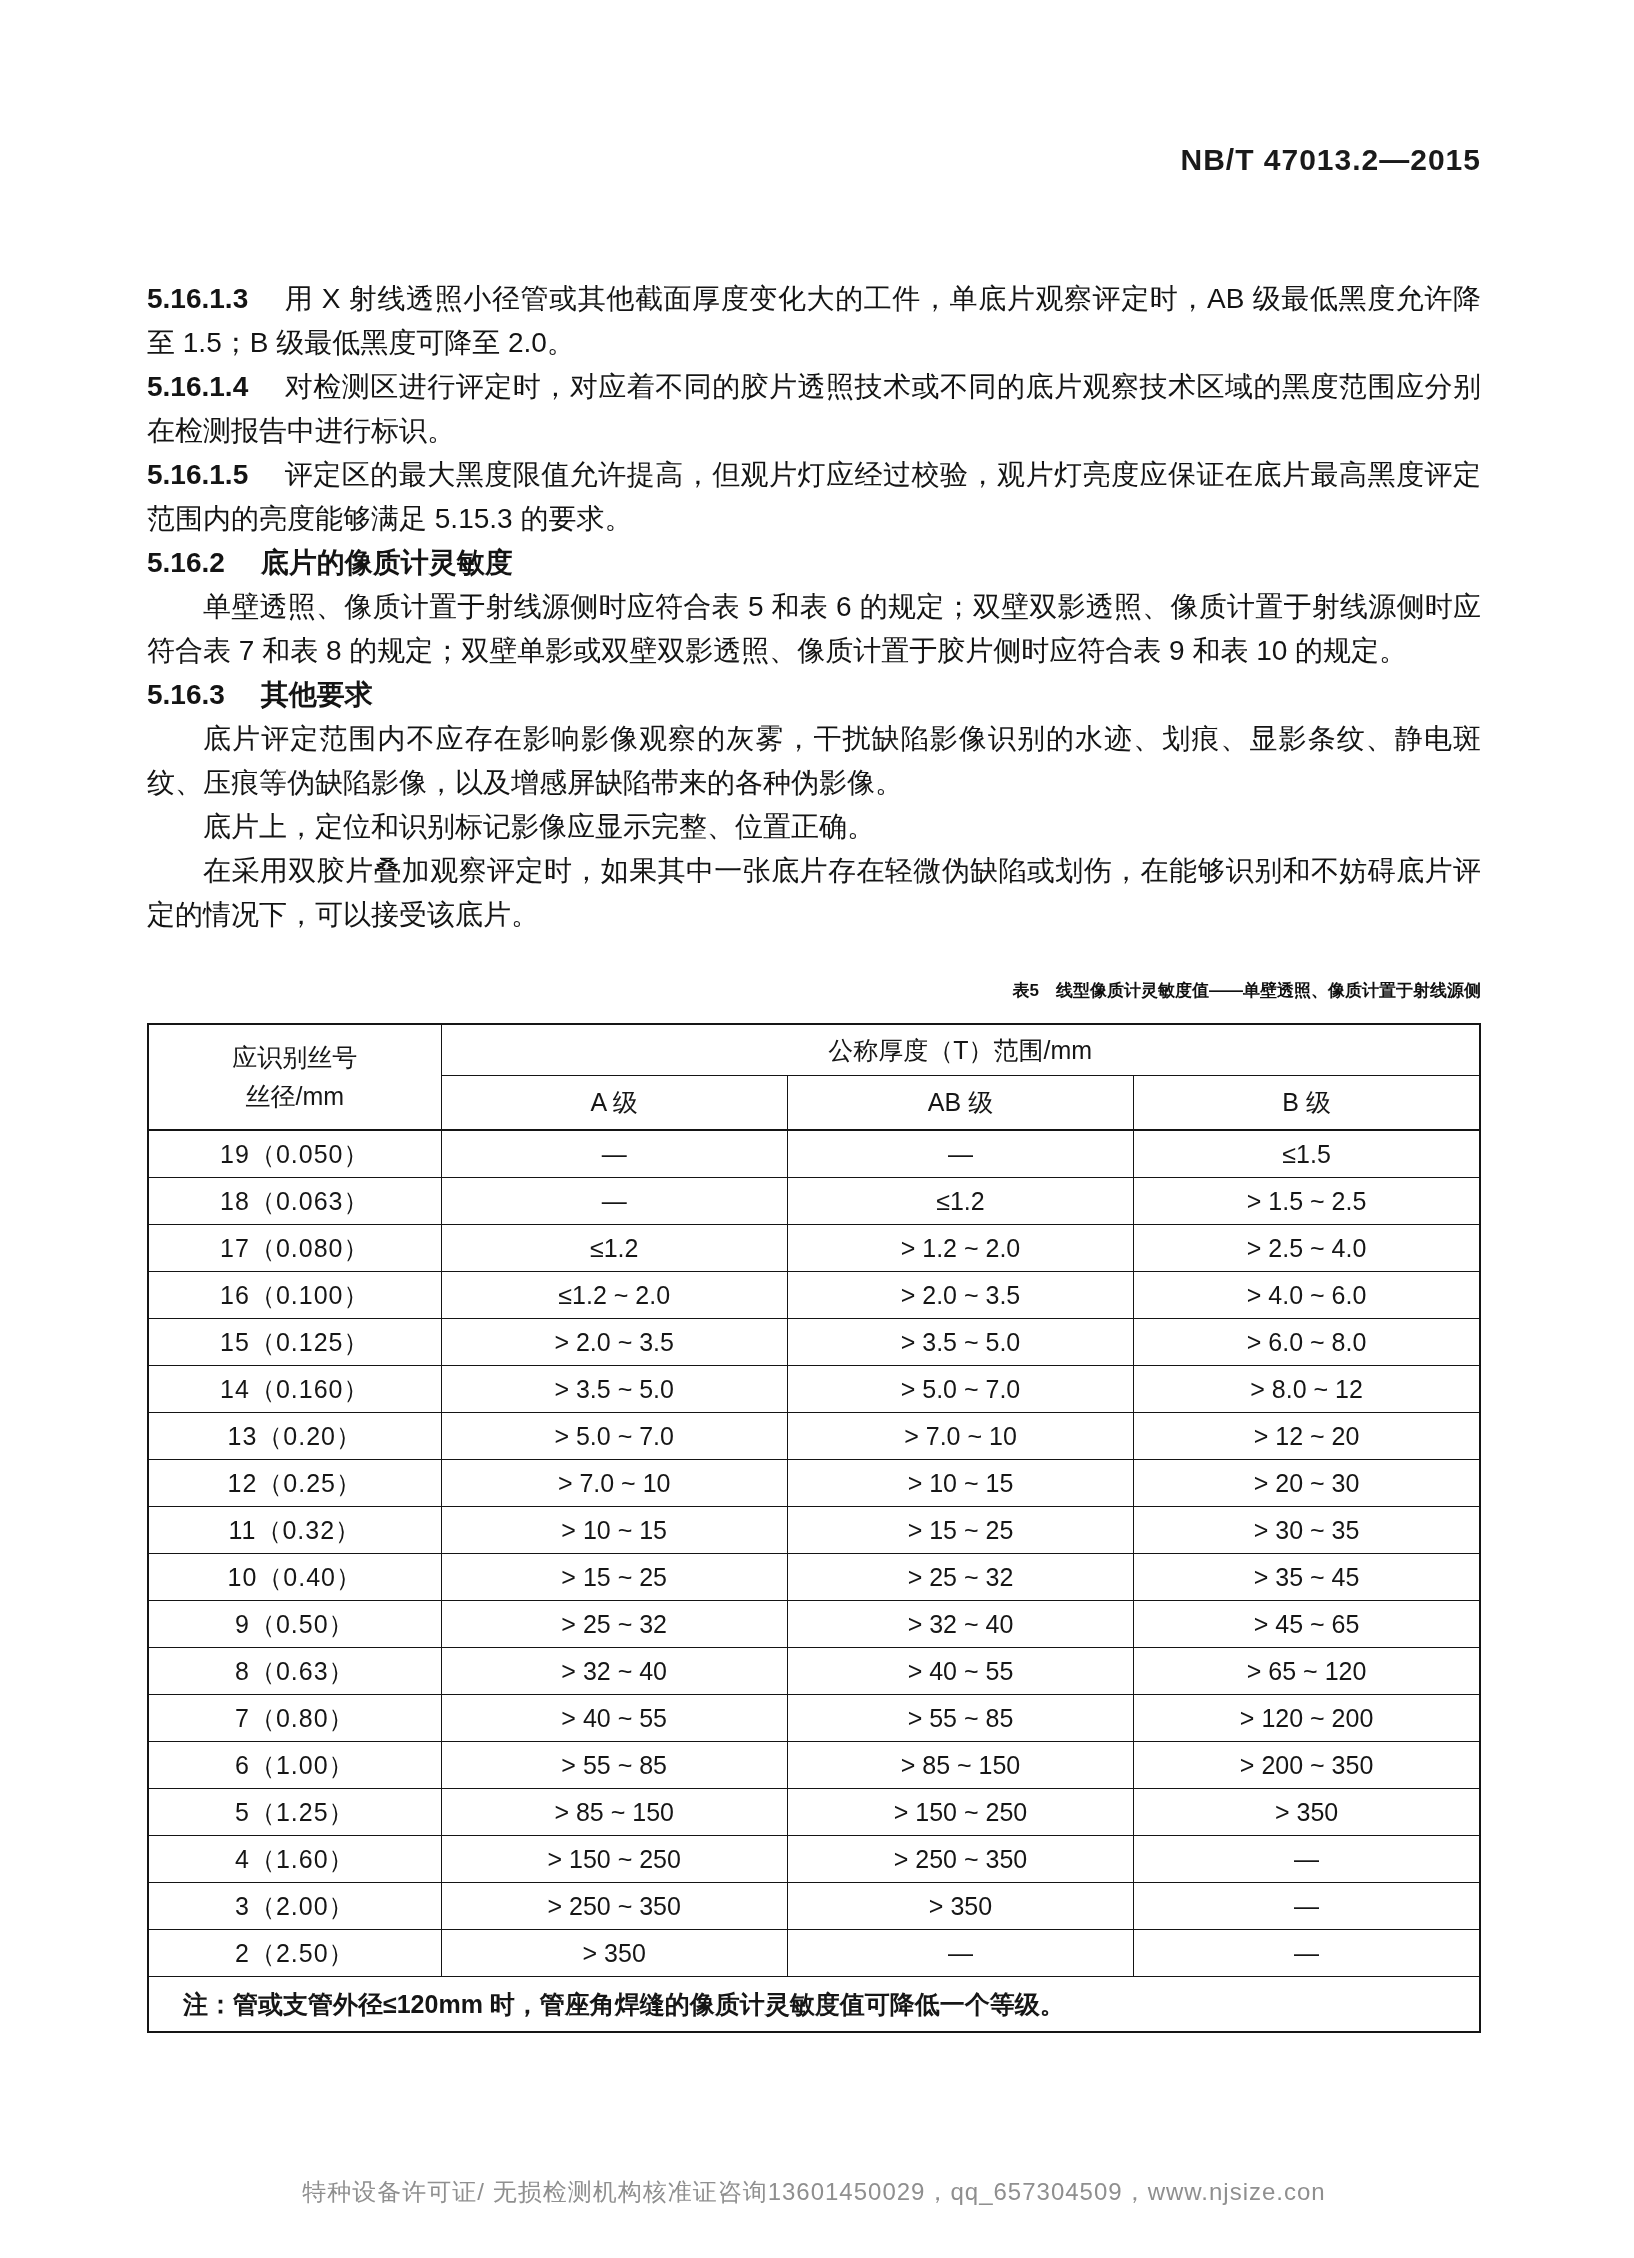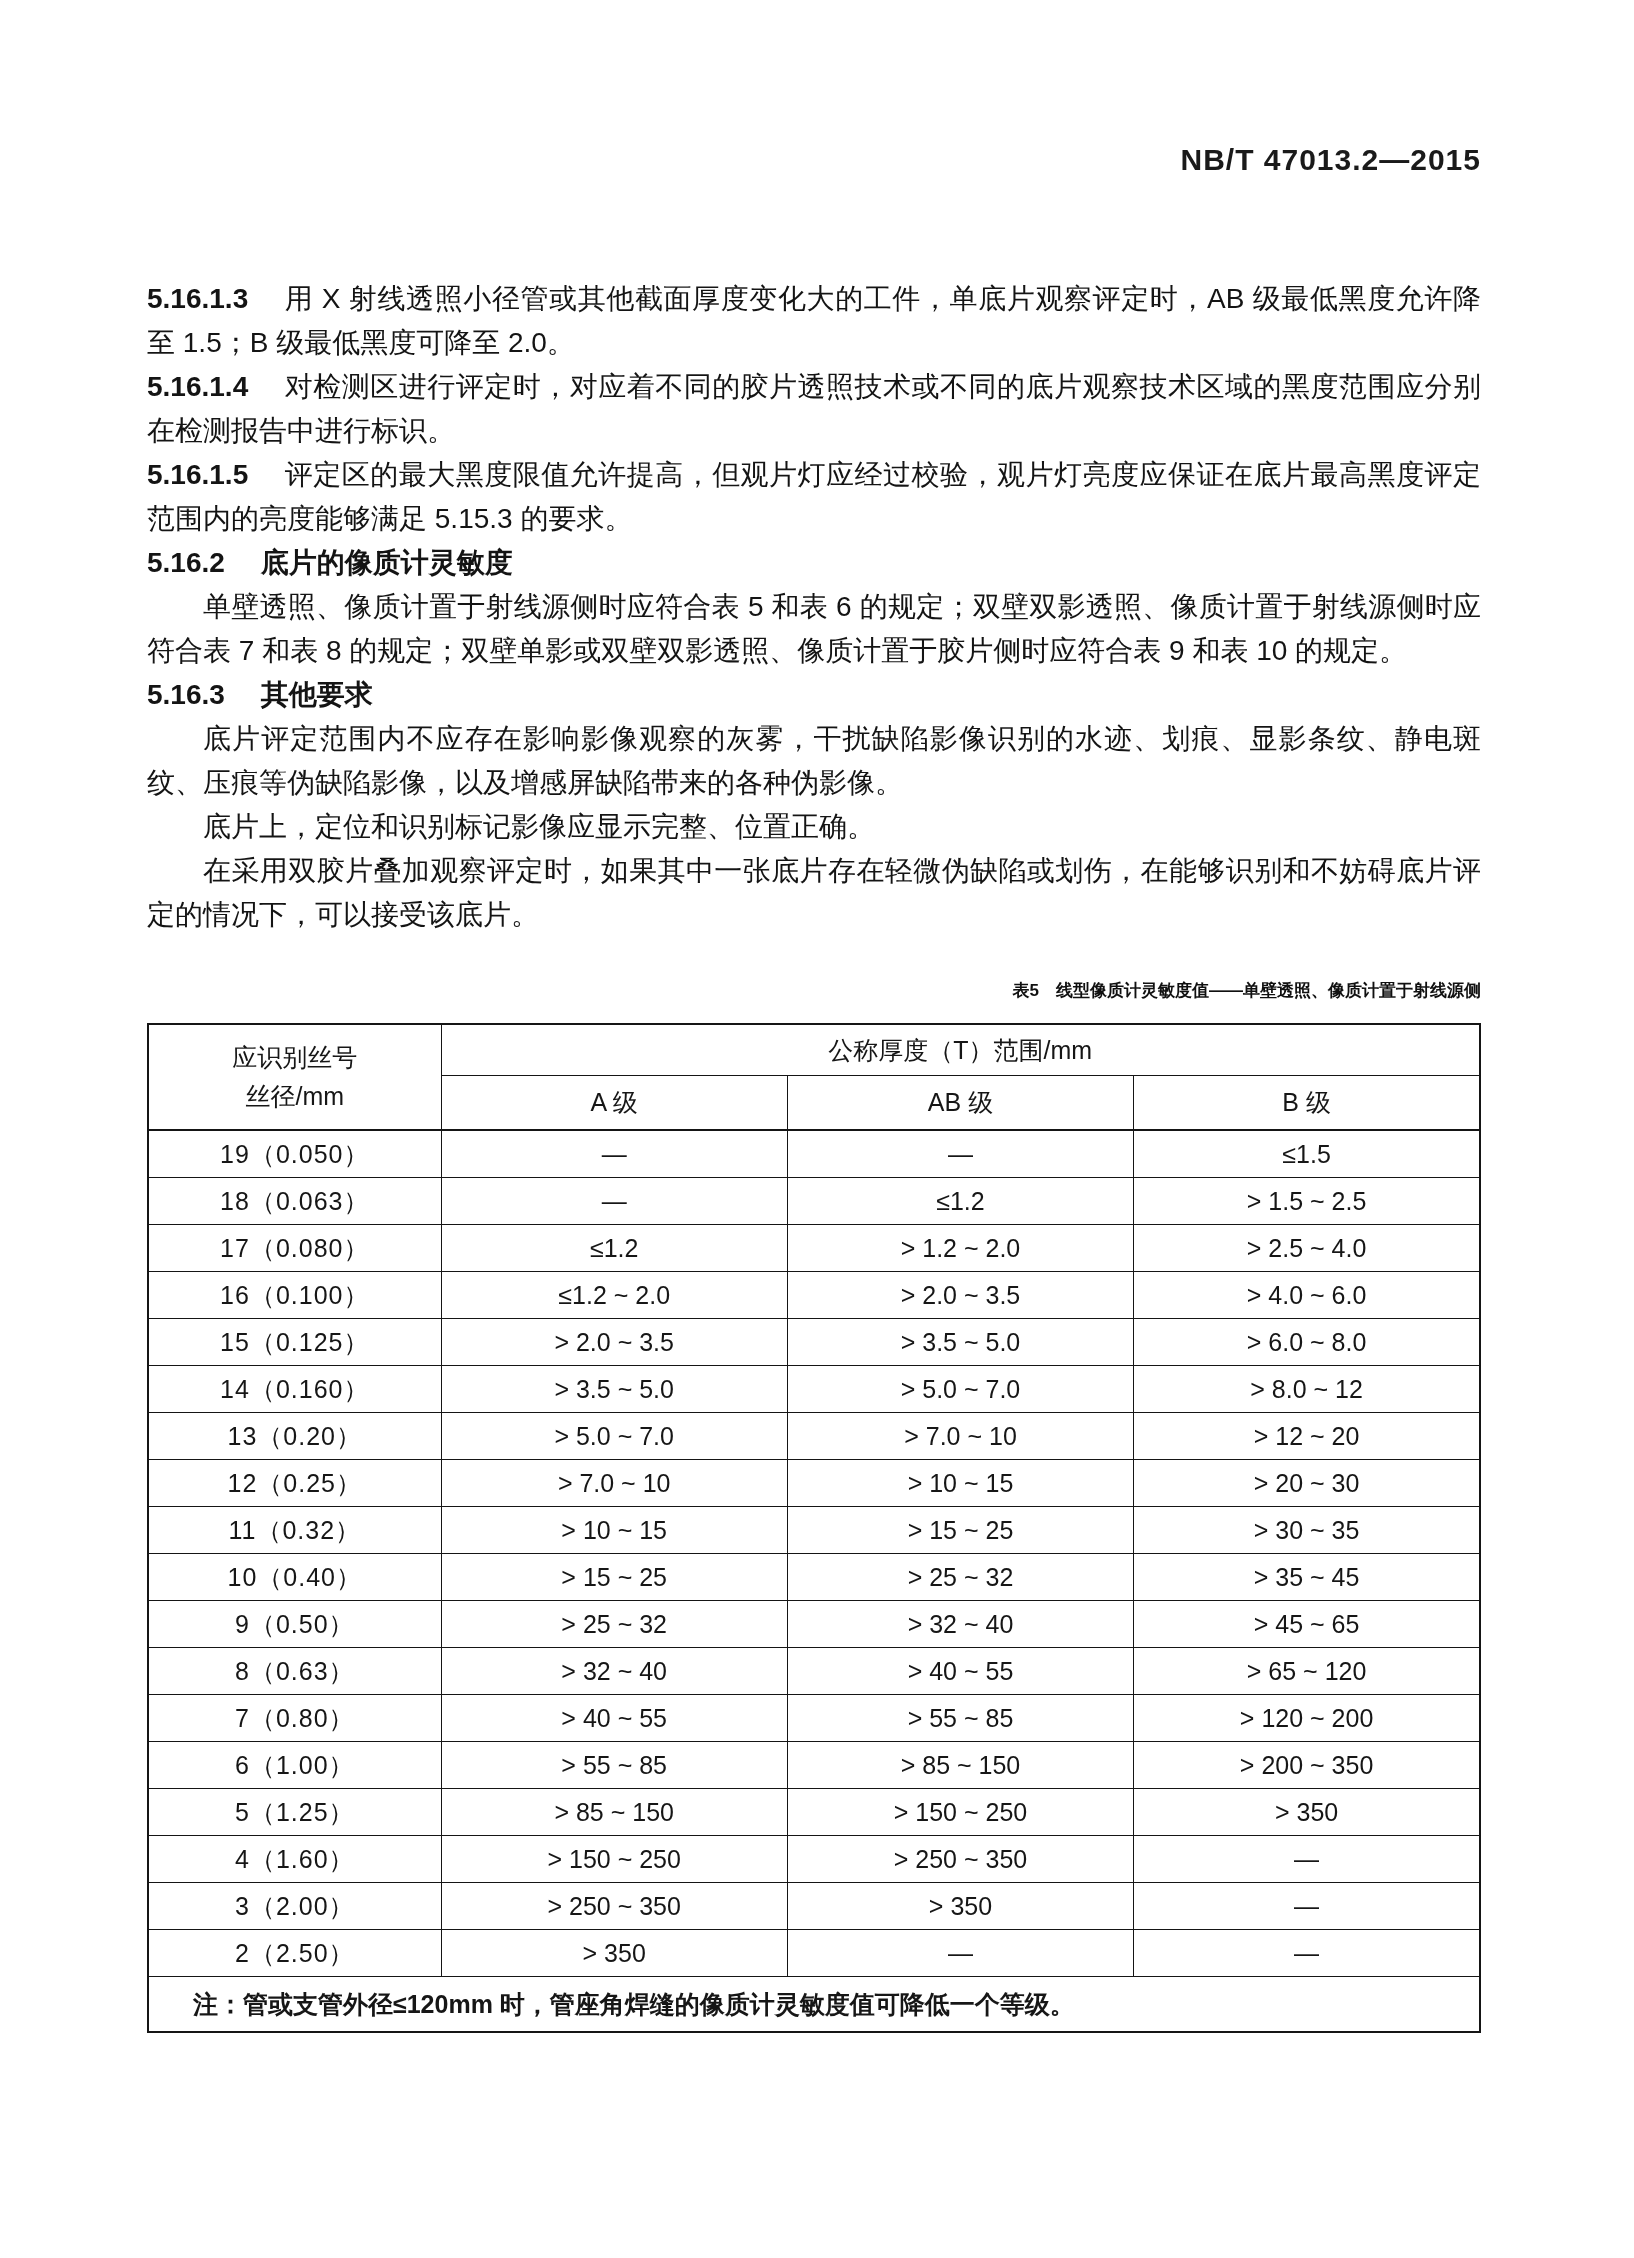--- a/index.html
+++ b/index.html
@@ -33,21 +33,21 @@
     border:1.9px solid #151515;text-align:center;
     font-size:25px;font-weight:normal;color:#161616;
     padding:0 3.9px;
   }
   table.iqi thead tr.h1 th{height:50px;}
   table.iqi thead tr.h2 th{height:53px;}
   table.iqi thead{border-bottom:2.9px solid #151515;}
   table.iqi tbody td{height:46px;}
   table.iqi td.wire{letter-spacing:1px;}
   table.iqi tfoot td.note{
-    height:54px;text-align:left;padding-left:44px;font-weight:bold;font-size:25px;
+    height:54px;text-align:left;padding-left:34px;font-weight:bold;font-size:25px;
   }
   .wire-hdr div{line-height:39px;}
   .page-number{text-align:right;font-size:29px;margin-top:29px;color:#222;}
   .watermark{
     position:absolute;left:147px;width:1334px;bottom:50px;
     text-align:center;font-size:24px;color:#8f8f8f;letter-spacing:1px;
   }
 </style>
 </head>
 <body>
@@ -204,14 +204,15 @@
         </tbody>
       <tfoot>
         <tr>
           <td colspan="4" class="note">注：管或支管外径≤120mm 时，管座角焊缝的像质计灵敏度值可降低一个等级。</td>
         </tr>
       </tfoot>
     </table>
 
   </div>
 
+  <div class="watermark">特种设备许可证/ 无损检测机构核准证咨询13601450029，qq_657304509，www.njsize.con</div>
 </div>
 
 
 </body></html>

